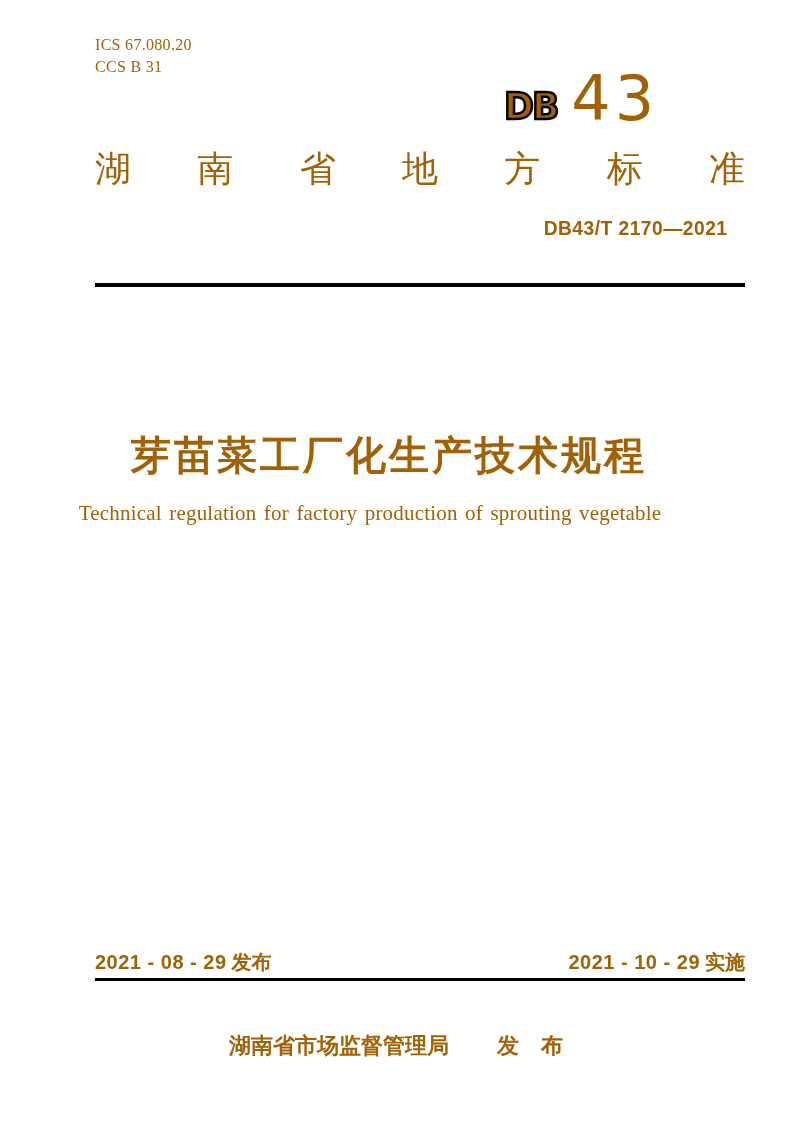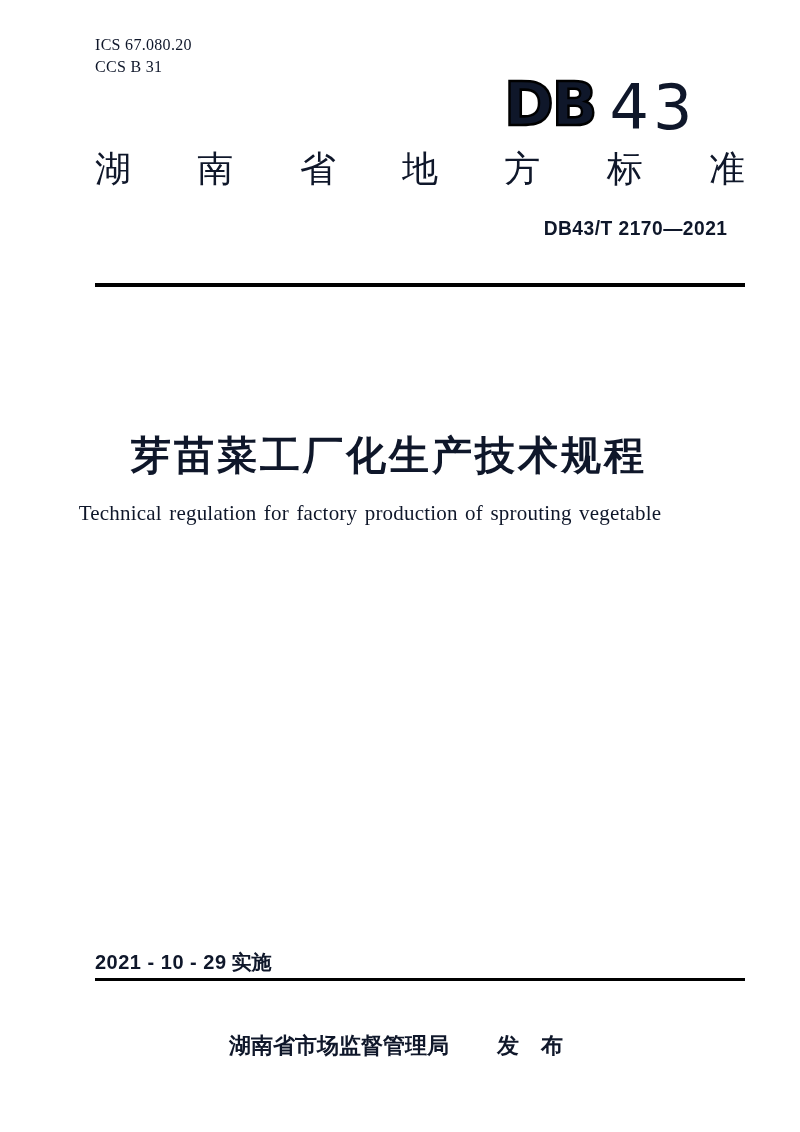--- a/index.html
+++ b/index.html
@@ -5,21 +5,21 @@
   html, body {
     margin: 0;
     padding: 0;
     background: #ffffff;
   }
   .page {
     position: relative;
     width: 800px;
     height: 1132px;
     background: #ffffff;
-    color: #0f172a;
+    color: #a16207;
     font-family: "Liberation Sans", "DejaVu Sans", sans-serif;
     overflow: hidden;
   }
 
   
   .codes {
     position: absolute;
     left: 95px;
     top: 34px;
     font-family: "Liberation Serif", "DejaVu Serif", serif;
@@ -32,21 +32,21 @@
   .logo {
     position: absolute;
     left: 504px;
     top: 74px;
     display: flex;
     align-items: flex-end;
   }
   .logo-db {
     font-family: "DejaVu Sans", "Liberation Sans", sans-serif;
     font-weight: 900;
-    font-size: 60px;
+    font-size: 36px;
     line-height: 1;
     letter-spacing: -2px;
     -webkit-text-stroke: 2.5px #000;
     transform: scaleY(1.02);
   }
   .logo-num {
     font-family: "DejaVu Sans", "Liberation Sans", sans-serif;
     font-weight: 400;
     font-size: 62px;
     line-height: 0.82;
@@ -174,20 +174,23 @@
   <div class="std-number">DB43/T 2170—2021</div>
 
   <div class="rule rule-top"></div>
 
   <div class="title-cn">芽苗菜工厂化生产技术规程</div>
 
   <div class="title-en">Technical regulation for factory production of sprouting vegetable</div>
 
   <div class="date-row">
     <div>
+      <span class="num">2021 - 08 - 29</span><span class="lbl">发布</span>
+    </div>
+    <div>
       <span class="num">2021 - 10 - 29</span><span class="lbl">实施</span>
     </div>
   </div>
 
   <div class="rule rule-bottom"></div>
 
   <div class="publisher">
     <span>湖南省市场监督管理局</span><span class="action">发 布</span>
   </div>
 

